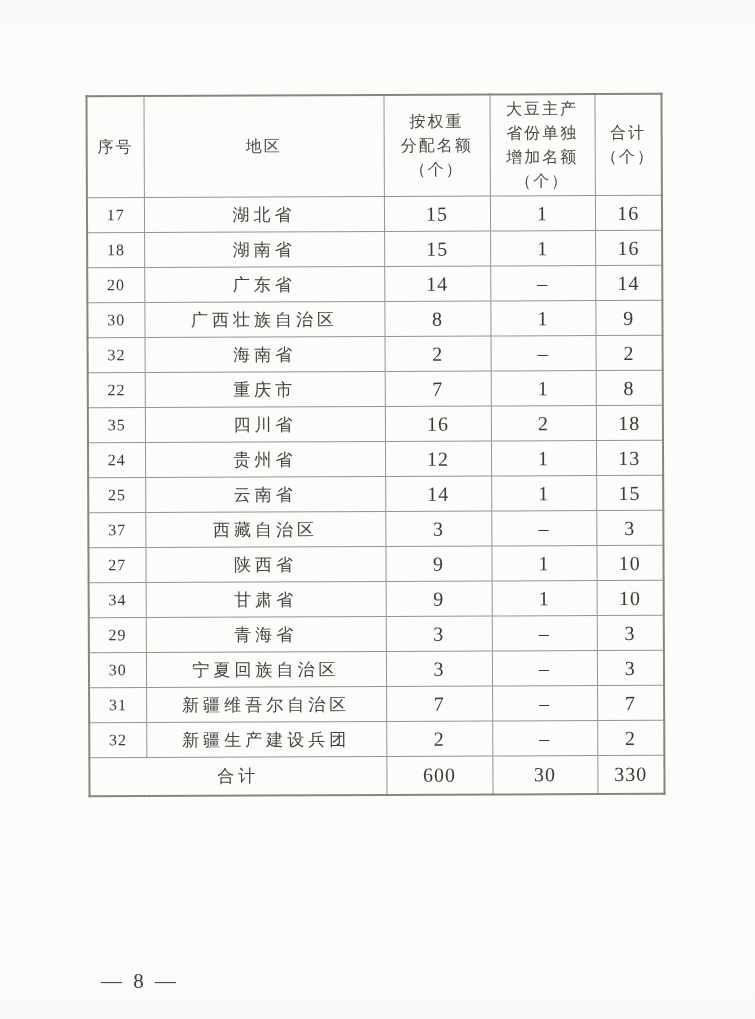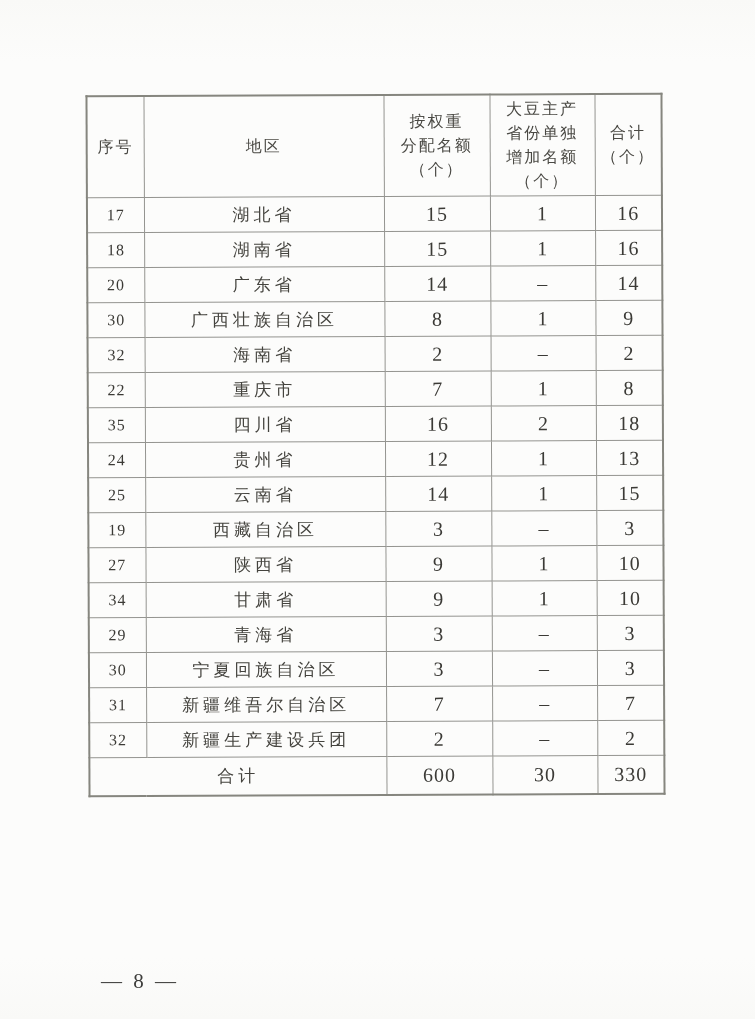--- a/index.html
+++ b/index.html
@@ -174,21 +174,21 @@
 
   <tr>
     <td class="num no-cell">25</td>
     <td class="region">云南省</td>
     <td class="num">14</td>
     <td class="num">1</td>
     <td class="num">15</td>
   </tr>
 
   <tr>
-    <td class="num no-cell">19</td>
+    <td class="num no-cell">37</td>
     <td class="region">西藏自治区</td>
     <td class="num">3</td>
     <td class="num">–</td>
     <td class="num">3</td>
   </tr>
 
   <tr>
     <td class="num no-cell">27</td>
     <td class="region">陕西省</td>
     <td class="num">9</td>

